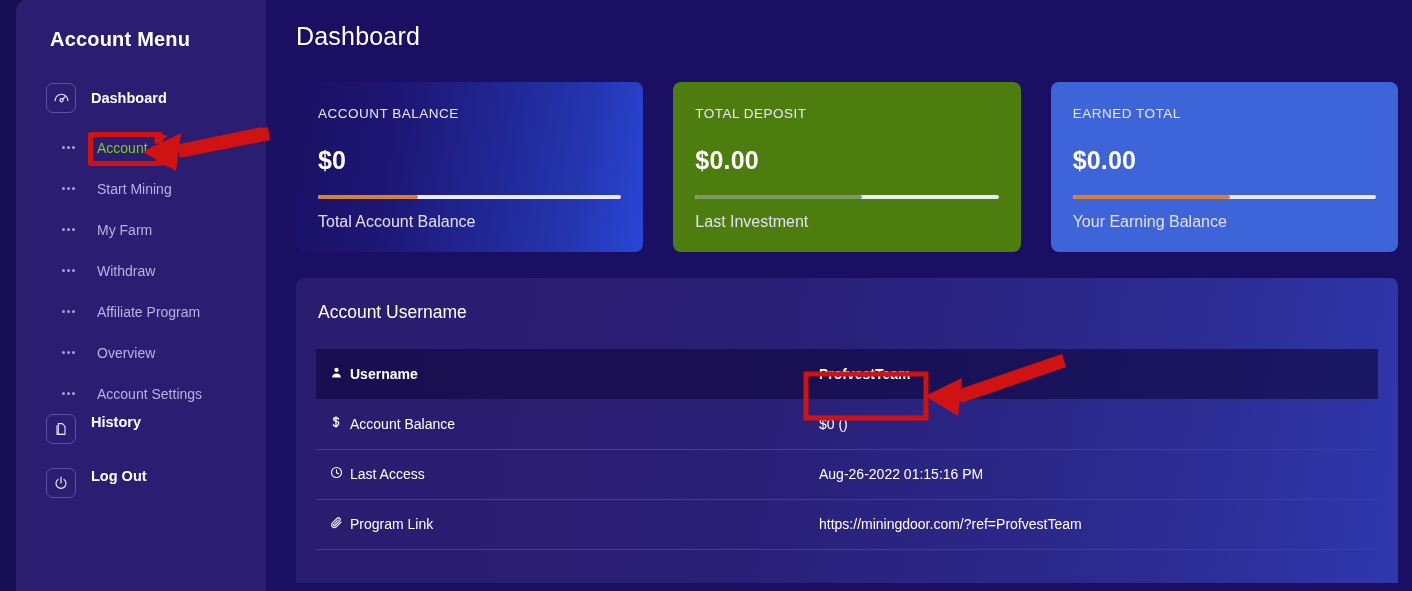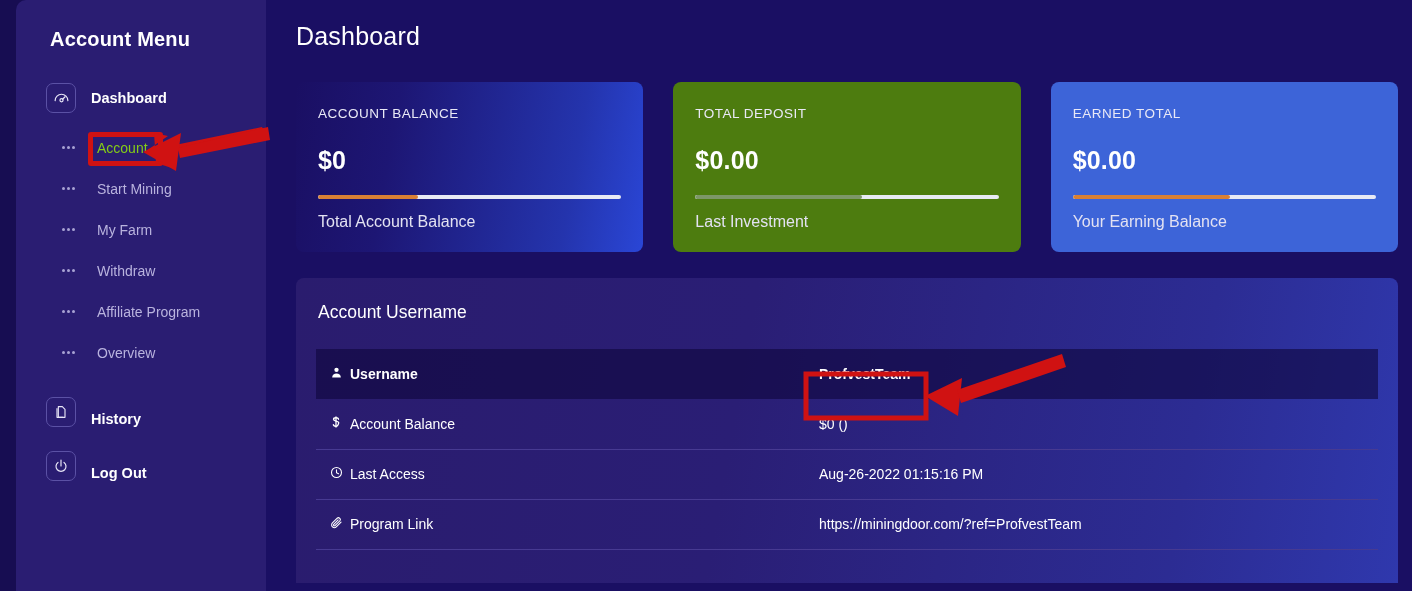--- a/index.html
+++ b/index.html
@@ -119,21 +119,21 @@
   
   #hl-account {
     left: 72px;
     top: 132px;
     width: 75px;
     height: 34px;
   }
 
   .nav-single {
     display: flex;
-    align-items: flex-end;
+    align-items: flex-start;
     height: 54px;
     padding: 0 16px 0 30px;
     cursor: pointer;
   }
 
   
   .main {
     flex: 1 1 auto;
     height: 591px;
     padding: 14px 14px 0 30px;
@@ -320,20 +320,28 @@
             </span>
           <span class="sub-label">Affiliate Program</span>
         </div>
         <div class="sub-item">
           <span class="sub-dots">
               <i></i>
               <i></i>
               <i></i>
             </span>
           <span class="sub-label">Overview</span>
+        </div>
+        <div class="sub-item">
+          <span class="sub-dots">
+              <i></i>
+              <i></i>
+              <i></i>
+            </span>
+          <span class="sub-label">Account Settings</span>
         </div>
       </div>
 
       <div class="nav-single">
         <span class="nav-box-icon">
           <svg width="16" height="16" viewBox="0 0 24 24" fill="none" stroke="currentColor" stroke-width="1.7" stroke-linecap="round" stroke-linejoin="round">
             <path d="M8 4h6l4 4v12H8z"></path>
               <path d="M6 7v13h9"></path>
           </svg>
         </span>

